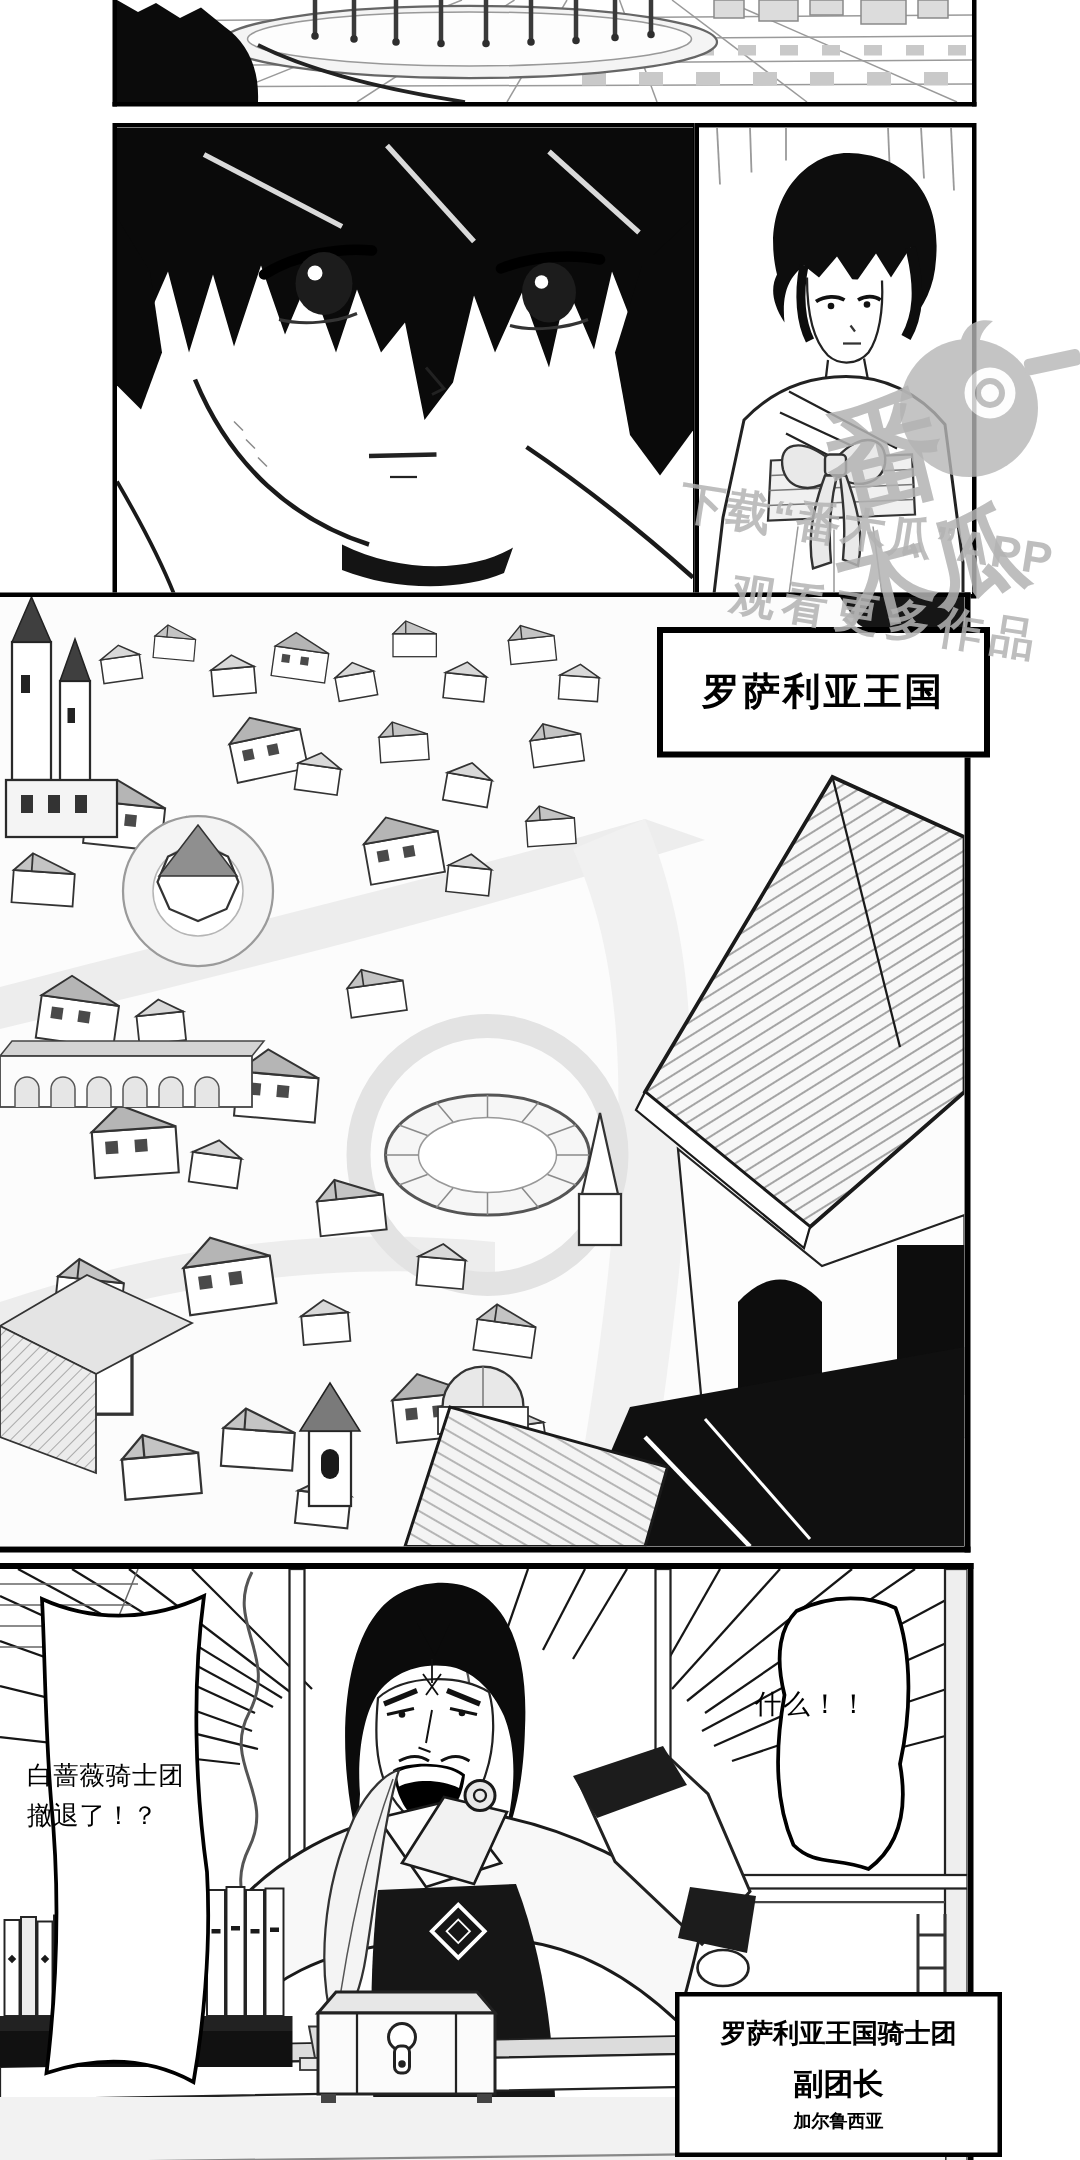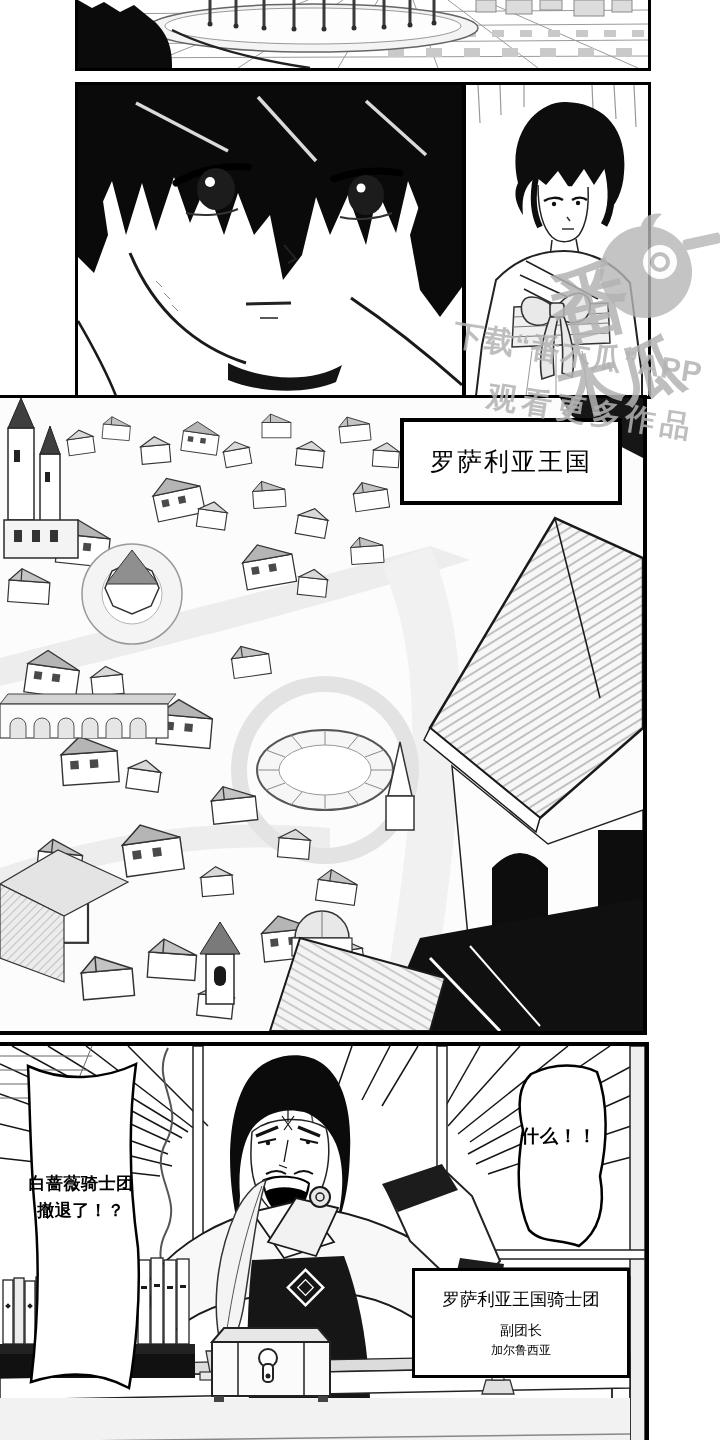--- a/index.html
+++ b/index.html
@@ -11,31 +11,31 @@
   .panel svg{position:absolute;left:0;top:0;display:block;}
   .p-top{left:75px;top:0;width:570px;height:68px;border:3px solid #000;border-top:none;}
   .p-face{left:75px;top:82px;width:384px;height:311px;border:3px solid #000;}
   .p-boy{left:463px;top:82px;width:182px;height:311px;border:3px solid #000;}
   .p-city{left:0;top:395px;width:643px;height:633px;border-top:3px solid #000;border-right:4px solid #000;border-bottom:4px solid #000;}
   .p-office{left:0;top:1042px;width:645px;height:398px;border-top:4px solid #000;border-right:4px solid #000;}
 
   .caption-box{
     position:absolute;background:#fff;border:3px solid #000;box-sizing:border-box;
     display:flex;flex-direction:column;align-items:center;justify-content:center;
-    font-weight:400;line-height:1.35;z-index:12;text-align:center;
+    font-weight:700;line-height:1.35;z-index:12;text-align:center;margin-left:38px;
   }
   .kingdom-box{left:400px;top:418px;width:222px;height:87px;border-width:4px;font-size:25px;letter-spacing:2px;}
-  .char-box{left:412px;top:1268px;width:218px;height:110px;font-size:17px;}
+  .char-box{left:412px;top:1328px;width:218px;height:110px;font-size:17px;}
   .char-box .l1{font-size:17.5px;margin-bottom:9px;}
-  .char-box .l2{font-size:14px;margin-bottom:2px;}
+  .char-box .l2{font-size:20px;margin-bottom:2px;}
   .char-box .l3{font-size:12px;}
 
   .bubble{position:absolute;z-index:10;}
   .bubble svg{position:absolute;left:0;top:0;}
-  .bubble .btxt{position:absolute;left:0;width:100%;text-align:center;font-weight:700;}
+  .bubble .btxt{position:absolute;left:0;width:100%;text-align:left;font-weight:400;}
   .bubble-left{left:18px;top:1058px;width:126px;height:332px;}
   .bubble-left .btxt{top:108px;font-size:17px;line-height:27px;letter-spacing:0.5px;}
   .bubble-right{left:503px;top:1056px;width:112px;height:192px;}
   .bubble-right .btxt{top:64px;font-size:18px;letter-spacing:1px;}
 
   .wm{position:absolute;z-index:40;color:#b3b3b3;font-weight:700;opacity:0.85;pointer-events:none;white-space:nowrap;}
   .wm-mascot{left:584px;top:210px;width:136px;height:122px;opacity:0.8;}
   .wm-logo-top{left:550px;top:250px;font-size:80px;transform:rotate(-14deg);}
   .wm-logo-bottom{left:556px;top:334px;font-size:66px;transform:rotate(-14deg);letter-spacing:-3px;}
   .wm-line1{left:452px;top:334px;font-size:30px;transform:rotate(9deg);letter-spacing:1px;}

